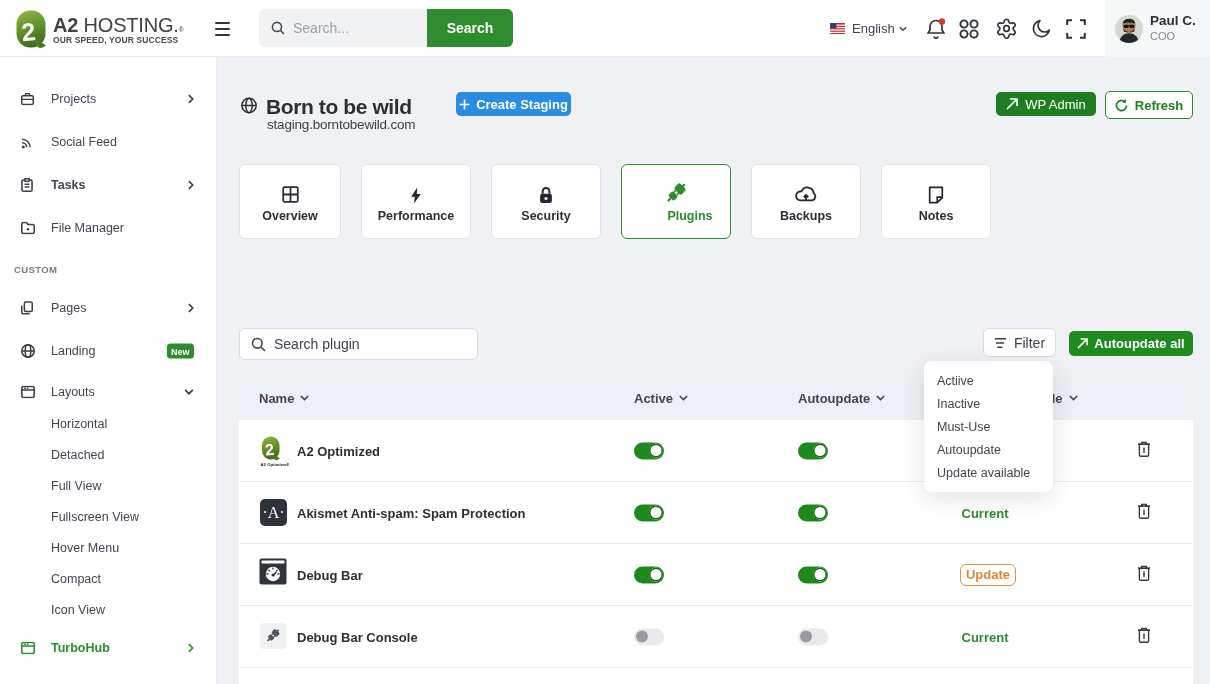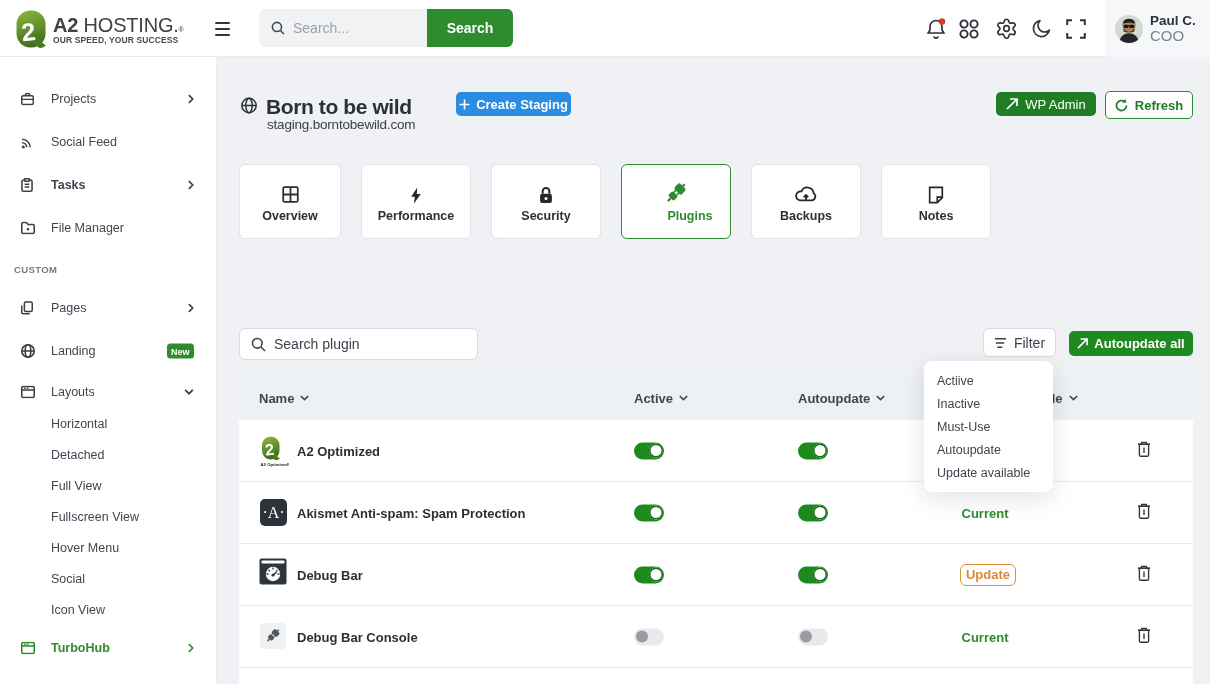--- a/index.html
+++ b/index.html
@@ -12,21 +12,21 @@
 #burger { position:absolute; left:215px; top:22px; width:15px; height:14px; }
 #burger div { height:2.4px; background:#33373d; border-radius:2px; margin-bottom:3.4px; }
 #searchwrap { position:absolute; left:259px; top:9px; width:254px; height:38px; background:#f0f2f4; border-radius:6px; display:flex; align-items:center; }
 #searchwrap .ph { color:#9ba1a9; font-size:14px; margin-left:8px; }
 #searchbtn { position:absolute; right:0; top:0; width:86px; height:38px; background:#2e8b2e; border-radius:0 6px 6px 0; color:#fff; font-weight:bold; font-size:14px; display:flex; align-items:center; justify-content:center; }
 .hicon { position:absolute; top:0; height:57px; display:flex; align-items:center; justify-content:center; width:36px; }
 #lang { position:absolute; left:830px; top:0; height:57px; display:flex; align-items:center; }
 #lang .txt { font-size:13px; color:#3f4550; margin-left:7px; }
 #avatarpanel { position:absolute; left:1105px; top:0; width:105px; height:57px; background:#f6f7f9; display:flex; align-items:center; }
 #avatarpanel .name { font-size:13.5px; font-weight:bold; color:#2c3137; line-height:17px; }
-#avatarpanel .role { font-size:15px; color:#7e8790; line-height:14px; }
+#avatarpanel .role { font-size:11px; color:#7e8790; line-height:14px; }
 
 
 #sidebar { position:fixed; top:57px; left:0; width:217px; height:627px; background:#fff; border-right:1px solid #ececf0; z-index:10; }
 .sitem { position:absolute; left:0; width:217px; height:24px; }
 .sitem .sicon { position:absolute; left:21px; top:50%; transform:translateY(-50%); }
 .sitem .slabel { position:absolute; left:51px; top:50%; transform:translateY(-50%); font-size:12.5px; color:#3f4650; white-space:nowrap; }
 .sitem .schev { position:absolute; left:188px; top:50%; transform:translateY(-50%); }
 .ssub { position:absolute; left:51px; transform:translateY(-50%); font-size:12.5px; color:#3f4650; white-space:nowrap; }
 #custom { position:absolute; left:14px; top:207px; font-size:9.5px; font-weight:bold; letter-spacing:0.4px; color:#747c85; }
 .newbadge { position:absolute; left:167px; top:50%; transform:translateY(-50%); background:#2e8b2e; color:#fff; font-size:9px; font-weight:bold; padding:2.5px 4px; border-radius:3.5px; }
@@ -333,21 +333,21 @@
     <span class="slabel">Layouts</span>
     <svg class="schev" width="10" height="6" viewBox="0 0 11 7" fill="none" stroke="#3a3f46" stroke-width="2" style="left:184px;">
         <path d="M1 1l4.5 4.5L10 1"></path>
       </svg>
   </div>
   <div class="ssub" style="top:367px;">Horizontal</div>
   <div class="ssub" style="top:398px;">Detached</div>
   <div class="ssub" style="top:429px;">Full View</div>
   <div class="ssub" style="top:460px;">Fullscreen View</div>
   <div class="ssub" style="top:491px;">Hover Menu</div>
-  <div class="ssub" style="top:522px;">Social</div>
+  <div class="ssub" style="top:522px;">Compact</div>
   <div class="ssub" style="top:553px;">Icon View</div>
   <div class="sitem" style="top:579px;">
     <svg class="sicon" width="14" height="13" viewBox="0 0 18 16" fill="none" stroke="#2e8b2e" stroke-width="2">
         <rect x="1" y="1" width="16" height="14" rx="2"></rect>
         <path d="M1 5.5h16M4 3.2h2M7.5 3.2h2"></path>
       </svg>
     <span class="slabel" style="color:#2e8b2e; font-weight:bold;">TurboHub</span>
     <svg class="schev" width="6" height="10" viewBox="0 0 7 11" fill="none" stroke="#2e8b2e" stroke-width="1.9">
         <path d="M1 1l4.5 4.5L1 10"></path>
       </svg>
@@ -376,20 +376,36 @@
       <div></div>
       <div></div>
     </div>
   <div id="searchwrap">
     <svg style="margin-left:12px" width="14" height="14" viewBox="0 0 16 16" fill="none" stroke="#43484f" stroke-width="1.8">
         <circle cx="6.8" cy="6.8" r="5.2"></circle>
         <path d="M10.8 10.8l4 4"></path>
       </svg>
     <span class="ph">Search...</span>
     <div id="searchbtn">Search</div>
+  </div>
+  <div id="lang">
+    <svg width="15" height="11" viewBox="0 0 15 11">
+        <rect width="15" height="11" fill="#c02f38"></rect>
+        <g fill="#fff">
+          <rect y="1.6" width="15" height="1.2"></rect>
+          <rect y="4" width="15" height="1.2"></rect>
+          <rect y="6.4" width="15" height="1.2"></rect>
+          <rect y="8.8" width="15" height="1.2"></rect>
+        </g>
+        <rect width="6.5" height="5.5" fill="#3c3b6e"></rect>
+      </svg>
+    <span class="txt">English</span>
+    <svg style="margin-left:4px" width="8" height="6" viewBox="0 0 9 6" fill="none" stroke="#3f4550" stroke-width="1.5">
+        <path d="M1 1l3.5 3.5L8 1"></path>
+      </svg>
   </div>
   <div class="hicon" style="left:918px;">
     <svg width="22" height="23" viewBox="0 0 22 23" fill="none" stroke="#2e333b" stroke-width="1.7">
         <path d="M11 3.5a6 6 0 0 0-6 6v3.5l-1.8 3h15.6l-1.8-3V9.5a6 6 0 0 0-6-6z"></path>
         <path d="M8.8 19.5a2.3 2.3 0 0 0 4.4 0"></path>
         <circle cx="17" cy="4.5" r="3.2" fill="#d83c2a" stroke="none"></circle>
       </svg>
   </div>
   <div class="hicon" style="left:951px;">
     <svg width="22" height="22" viewBox="0 0 22 22" fill="none" stroke="#2e333b" stroke-width="1.9">

